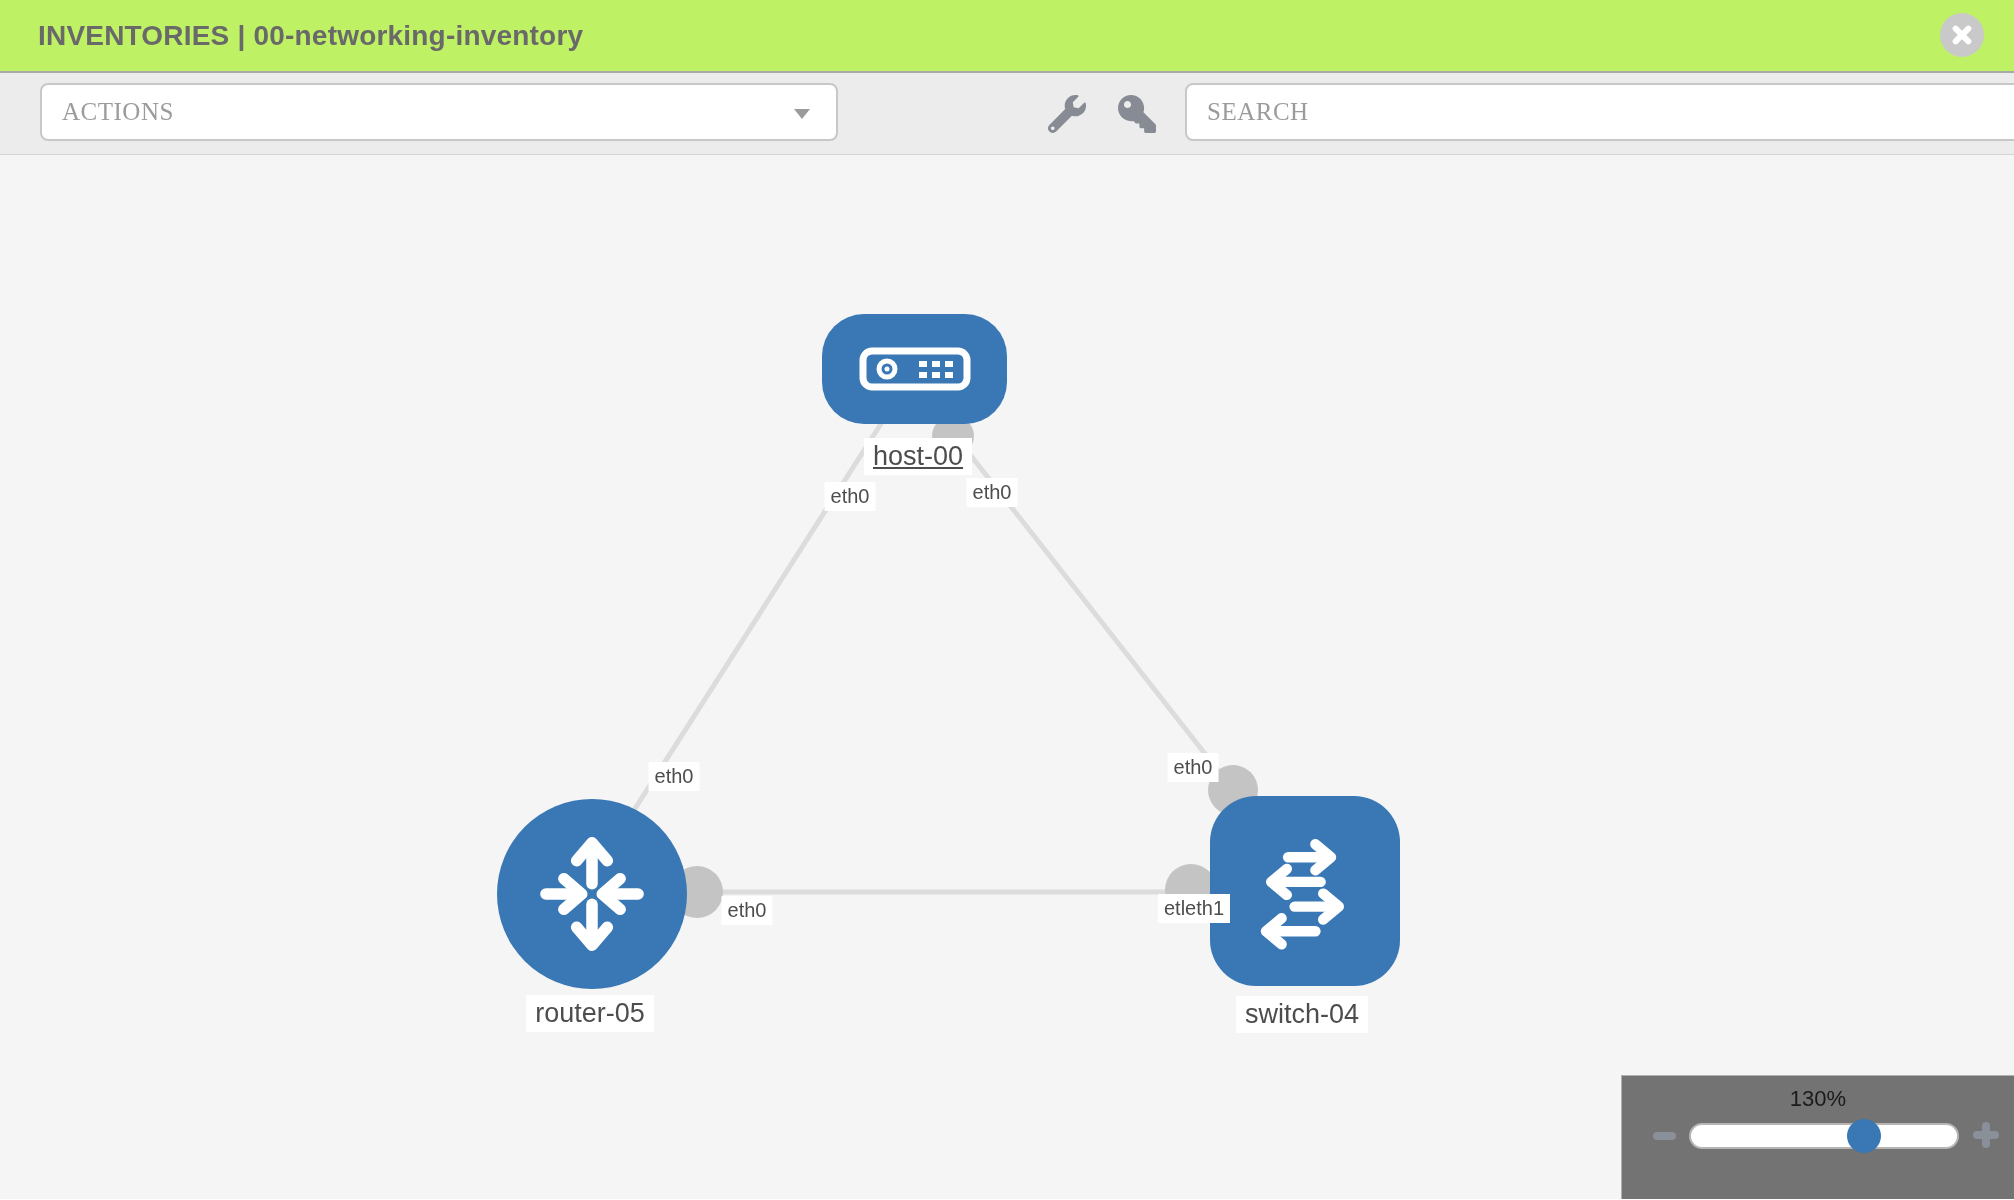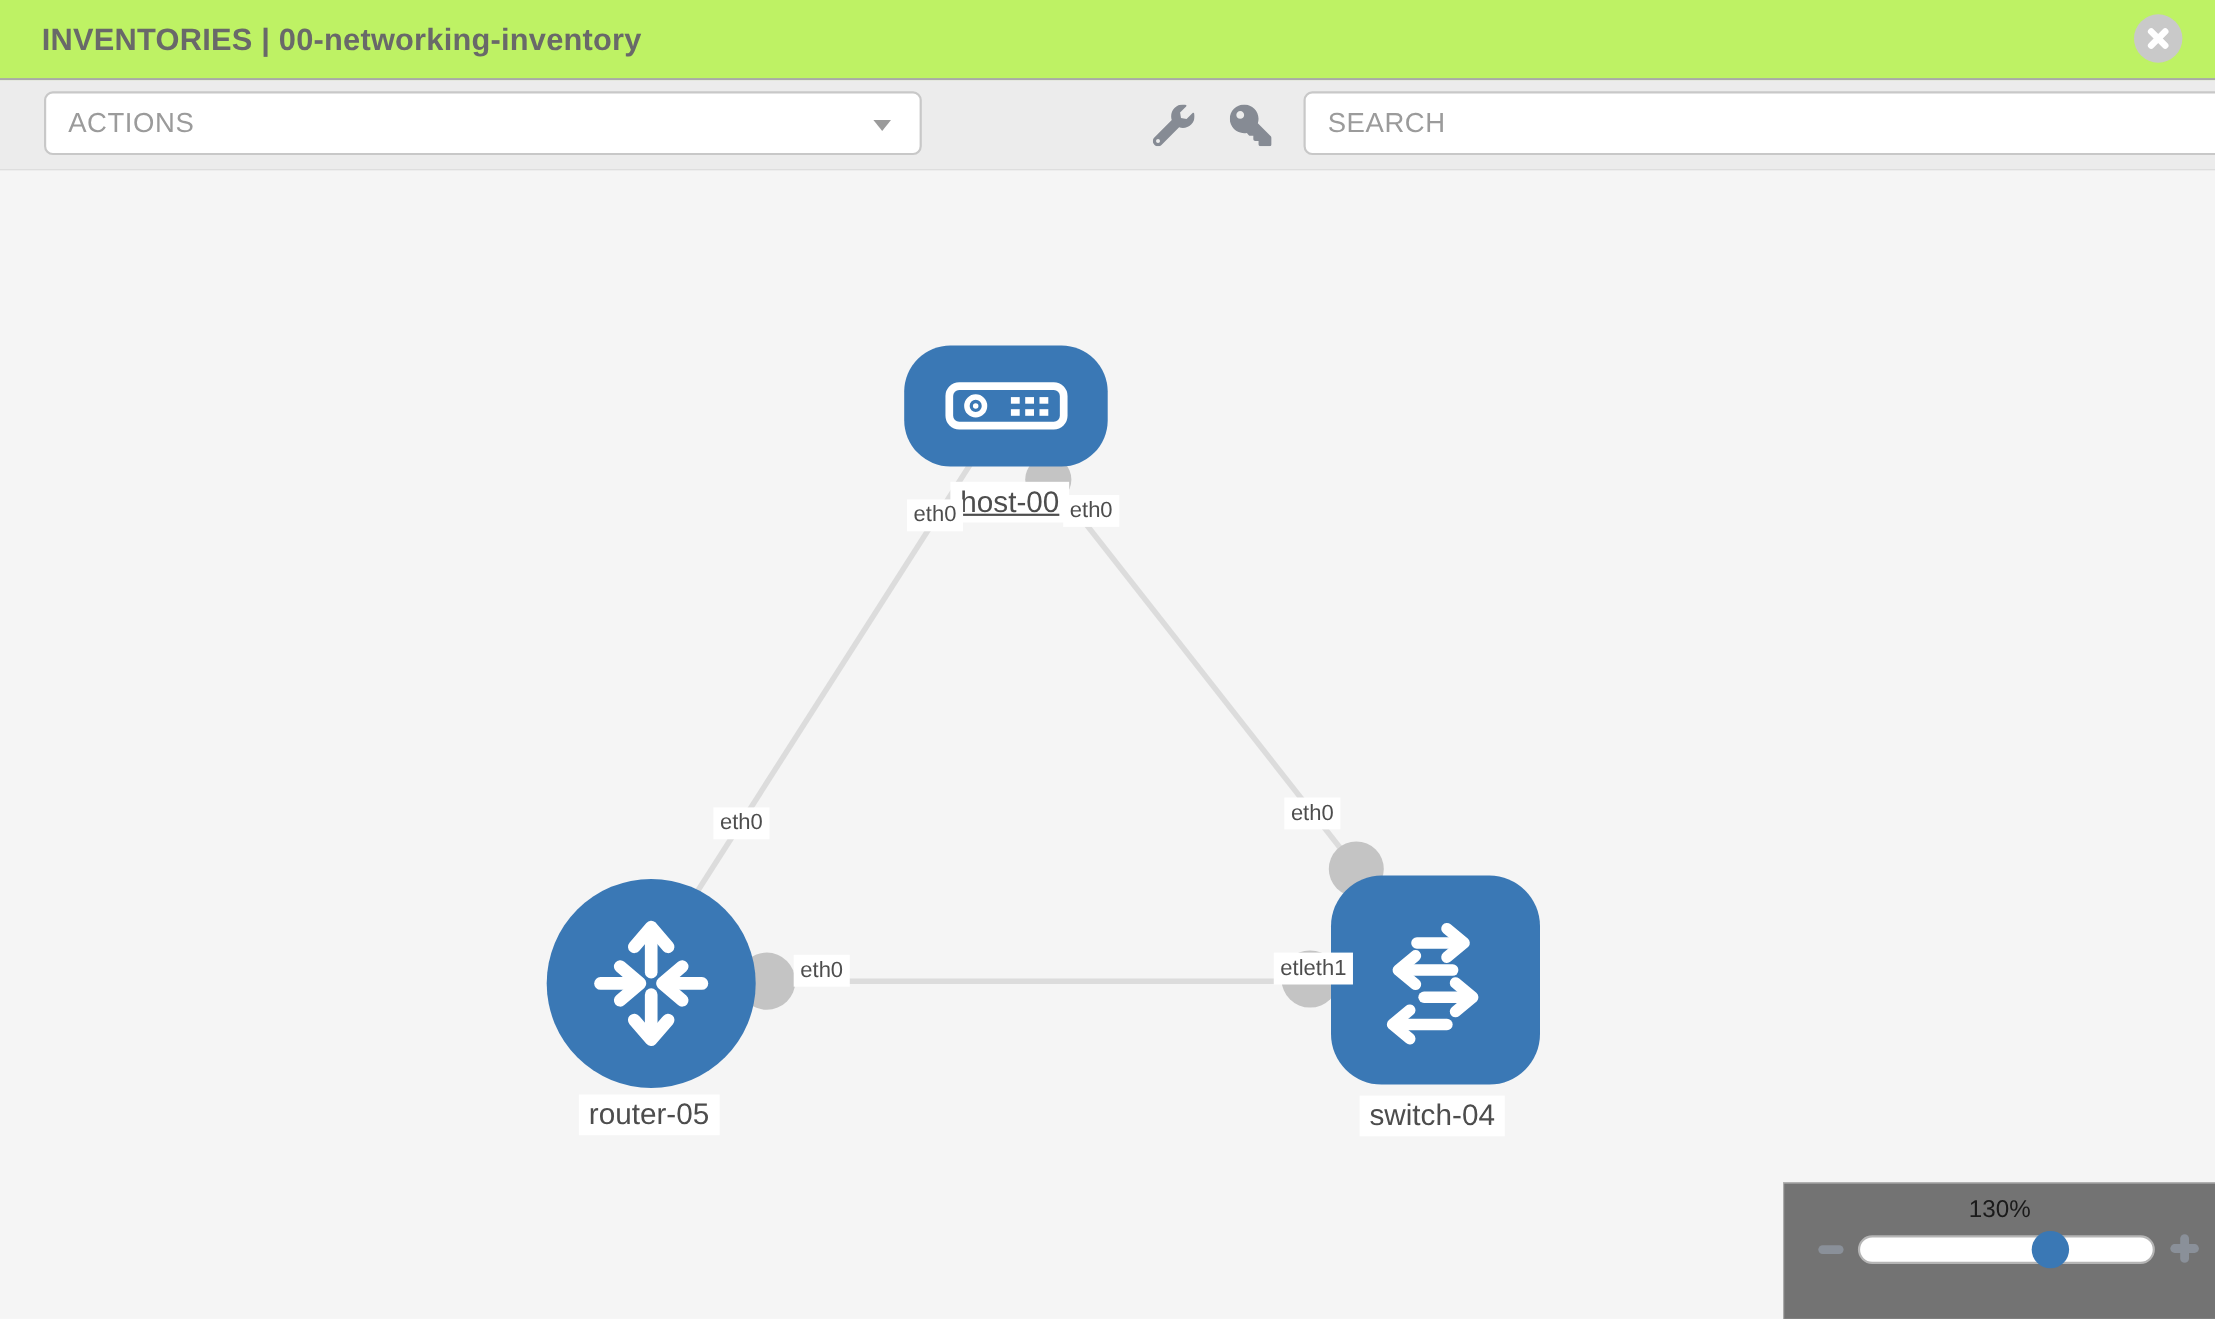--- a/index.html
+++ b/index.html
@@ -13,21 +13,21 @@
   .close-btn { position:absolute; right:30px; top:13px; width:44px; height:44px; border-radius:50%;
                background:#c9c9c9; cursor:pointer; }
   .close-btn .bar { position:absolute; left:10px; top:19px; width:24px; height:6px; border-radius:3px;
                     background:#fff; }
   .close-btn .bar.b1 { transform:rotate(45deg); }
   .close-btn .bar.b2 { transform:rotate(-45deg); }
 
   
   .tbar { position:relative; height:82px; background:#ececec; border-bottom:1px solid #d4d4d4; }
   .dd { position:absolute; top:10px; height:58px; background:#fff; border:2px solid #c8c8c8;
-        border-radius:8px; display:flex; align-items:center; cursor:pointer; }
+        border-radius:8px; display:flex; align-items:center; cursor:pointer;font-family:Liberation Serif, serif; }
   .dd-label { margin-left:20px; font-size:25px; color:#9b9b9b; letter-spacing:.5px; }
   .dd-caret { position:absolute; right:26px; top:24px; width:0; height:0;
               border-left:8px solid transparent; border-right:8px solid transparent;
               border-top:10px solid #9b9b9b; }
   .dd.actions { left:40px;  width:798px; }
   .dd.search  { left:1185px; width:912px; }
   .tool-ic { position:absolute; width:38px; height:38px; top:22px; cursor:pointer; }
   .tool-ic svg { width:100%; height:100%; fill:#868b94; }
   .tool-ic.wrench { left:1048px; }
   .tool-ic.key    { left:1118px; }
@@ -38,21 +38,21 @@
 
   .node { position:absolute; background:#3a78b5; display:flex; align-items:center; justify-content:center; cursor:pointer; }
   .node svg { stroke:#fff; fill:none; stroke-linecap:round; stroke-linejoin:round; }
   .node.host   { left:822px;  top:159px; width:185px; height:110px; border-radius:42px; }
   .node.router { left:497px;  top:644px; width:190px; height:190px; border-radius:50%; }
   .node.switch { left:1210px; top:641px; width:190px; height:190px; border-radius:46px; }
 
   .lbl { position:absolute; background:#fff; color:#4d4d4d; white-space:nowrap;
          transform:translateX(-50%); text-align:center; }
   .lbl.node-lbl { font-size:27px; padding:3px 9px; }
-  .lbl.eth-lbl  { font-size:20px; padding:3px 6px; }
+  .lbl.eth-lbl  { font-size:20px; padding:3px 6px;margin-top:28px; }
 
   
   .zoom-panel { position:absolute; right:0; bottom:0; width:393px; height:124px; background:#737373;
                 border:1px solid #b0b0b0; border-right:none; border-bottom:none; }
   .zoom-level { position:absolute; left:0; right:0; top:10px; text-align:center; font-size:22px; color:#1a1a1a; }
   .zoom-minus { position:absolute; left:31px; top:56px; width:23px; height:8px; border-radius:4px;
                 background:#8a9099; cursor:pointer; }
   .zoom-plus  { position:absolute; left:351px; top:46px; width:26px; height:26px; cursor:pointer; }
   .zoom-plus .pb1 { position:absolute; left:0; top:9px; width:26px; height:8px; border-radius:4px; background:#8a9099; }
   .zoom-plus .pb2 { position:absolute; left:9px; top:0; width:8px; height:26px; border-radius:4px; background:#8a9099; }

